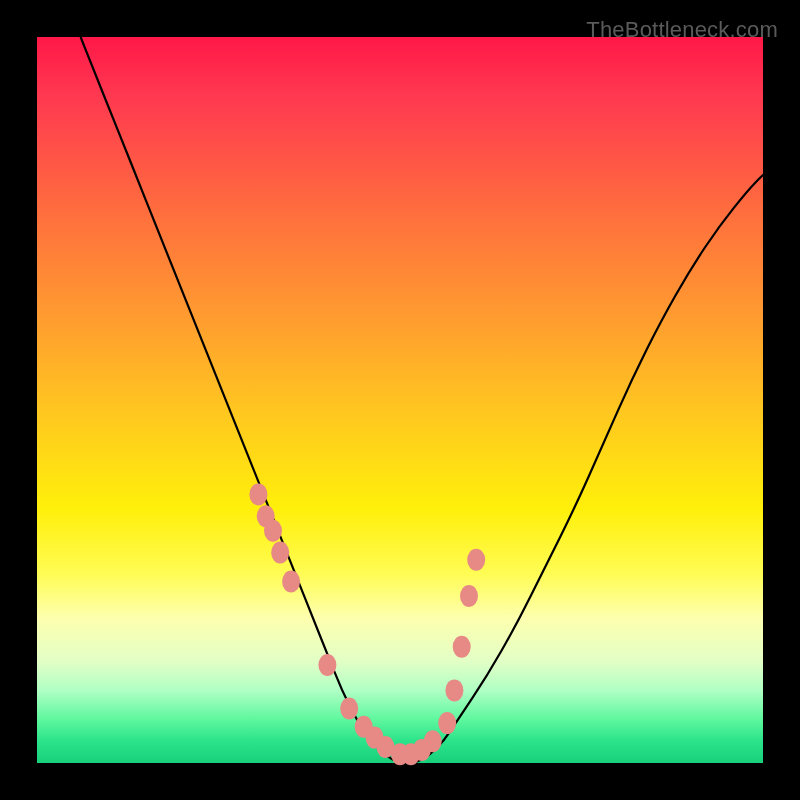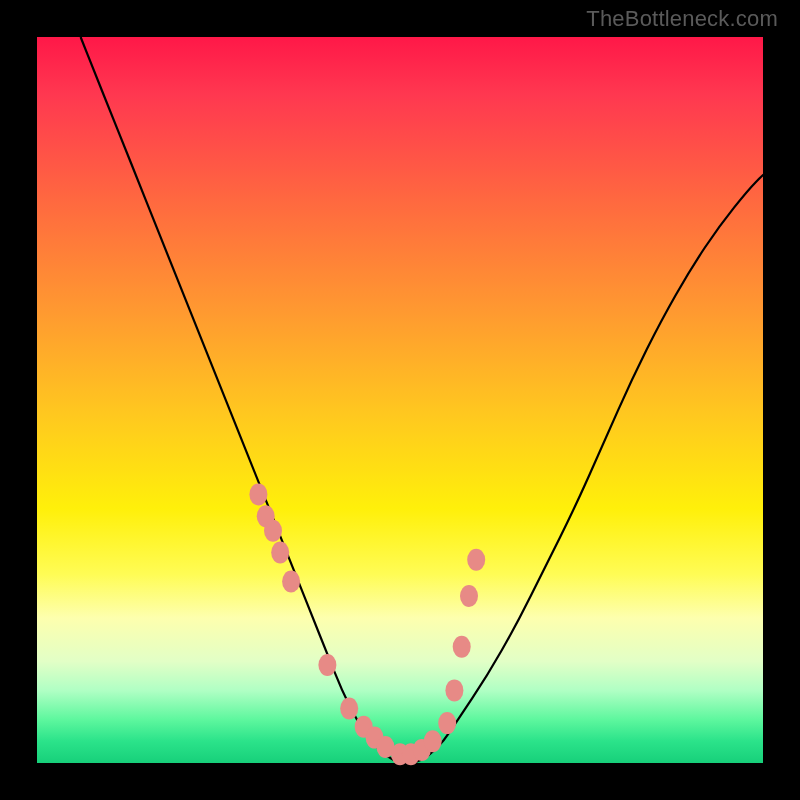--- a/index.html
+++ b/index.html
@@ -36,21 +36,21 @@
       #fdffae 80%,
       #e2ffc6 86%,
       #b0ffc4 90%,
       #5ef79e 94%,
       #2be38a 97%,
       #17d07a 100%
     );
   }
   .watermark {
     position: absolute;
-    top: 6px;
+    top: 17px;
     right: 22px;
     color: #5a5a5a;
     font-size: 22px;
     font-weight: 400;
     letter-spacing: 0.2px;
     user-select: none;
   }
   svg.curve-layer {
     position: absolute;
     left: 0;

